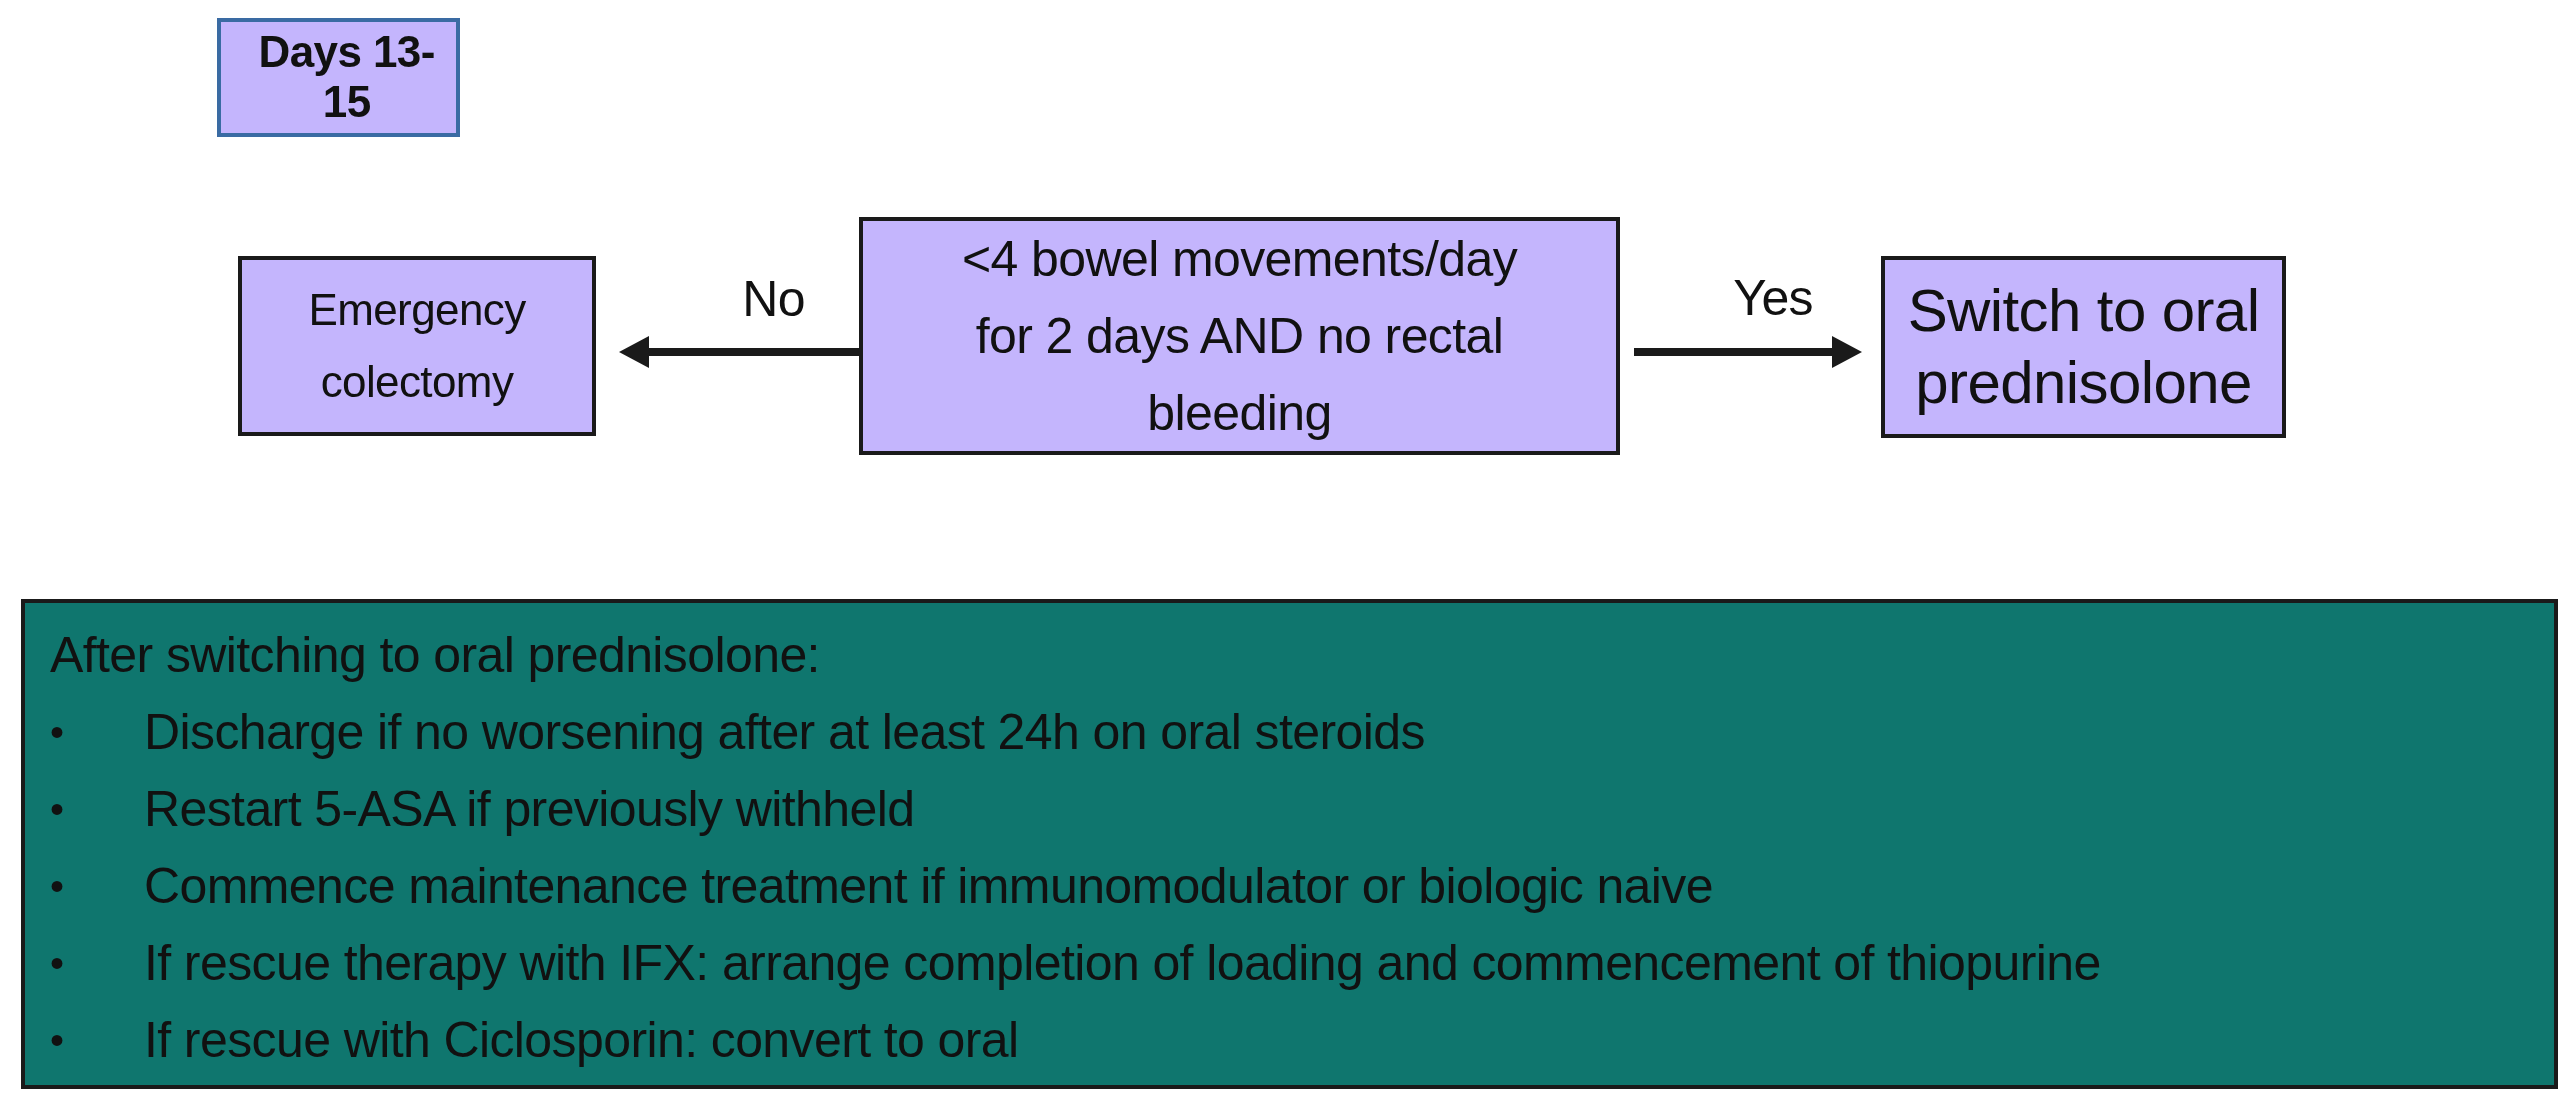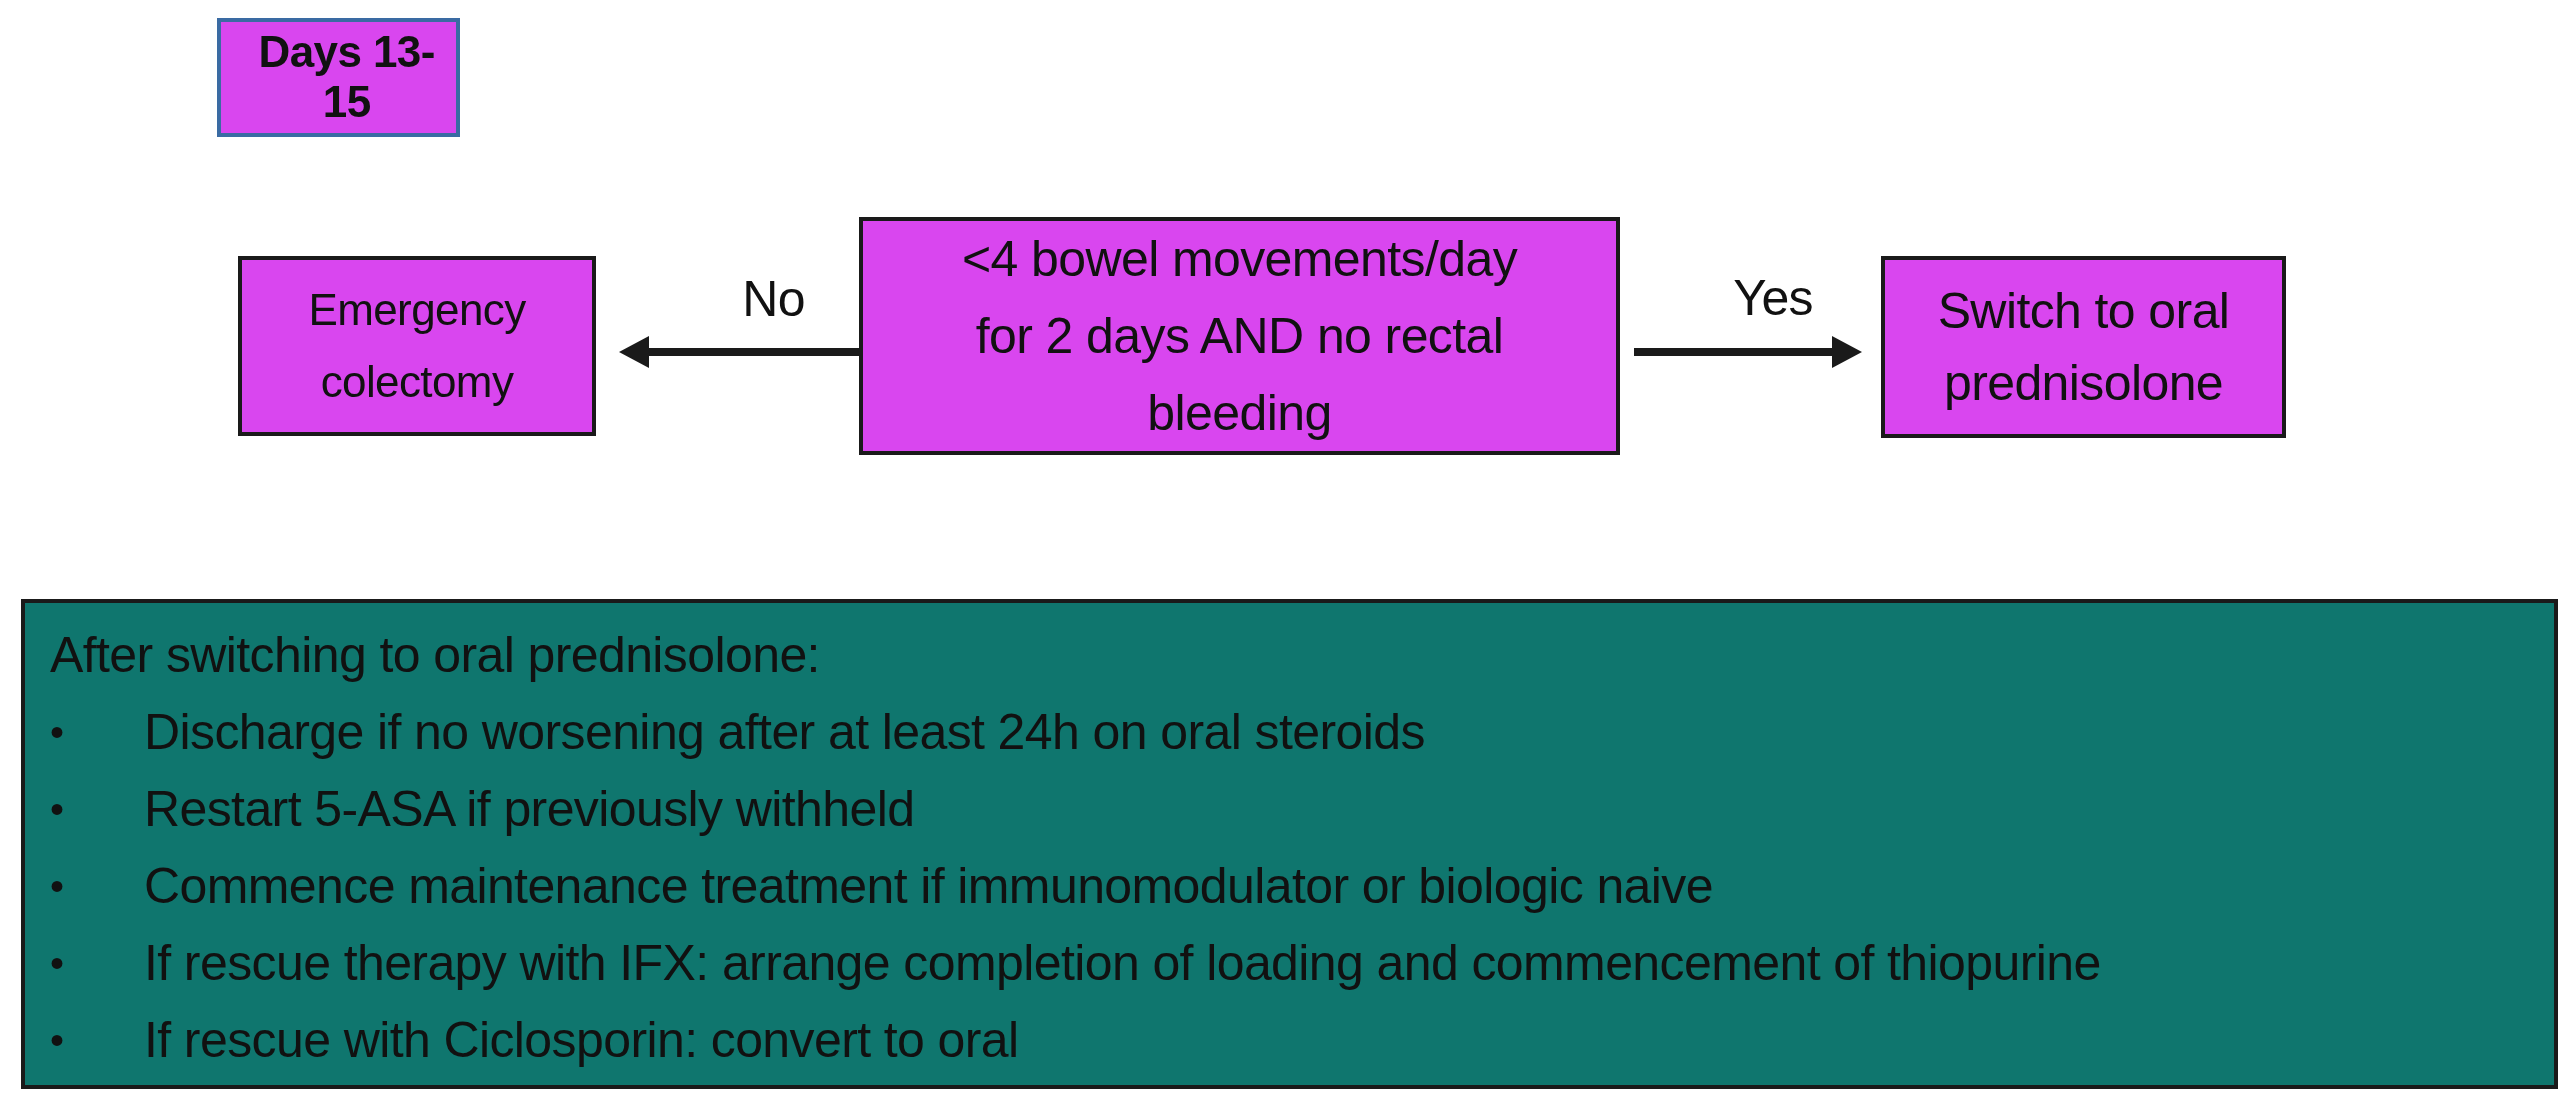--- a/index.html
+++ b/index.html
@@ -15,39 +15,39 @@
     width: 2576px;
     height: 1107px;
     background: #ffffff;
     font-family: "Liberation Sans", sans-serif;
     color: #111111;
     letter-spacing: -0.6px;
   }
   .box {
     position: absolute;
     box-sizing: border-box;
-    background: #d946ef;
+    background: #c4b5fd;
     display: flex;
     flex-direction: column;
     align-items: center;
     justify-content: center;
     text-align: center;
   }
   .black-border { border: 4.4px solid #1a1a1a; }
   .days-box {
     left: 217px; top: 17.6px; width: 243px; height: 119px;
     border: 4.4px solid #3a6ba3;
     font-weight: bold;
     font-size: 44px;
     align-items: flex-start;
     padding-left: 16.3px;
   }
   .left-box   { left: 238px;  top: 256px; width: 358px;  height: 180px; font-size: 44px; line-height: 72px; }
   .center-box { left: 859px; top: 217px; width: 761px; height: 238px; font-size: 50px; line-height: 77px; }
-  .right-box  { left: 1881px; top: 256px; width: 405px;  height: 182px; font-size: 50px; line-height: 72px; }
+  .right-box  { left: 1881px; top: 256px; width: 405px;  height: 182px; font-size: 60px; line-height: 72px; }
 
   .arrow-line {
     position: absolute;
     height: 7.5px;
     background: #1a1a1a;
   }
   .arrowhead {
     position: absolute;
     width: 0; height: 0;
   }

